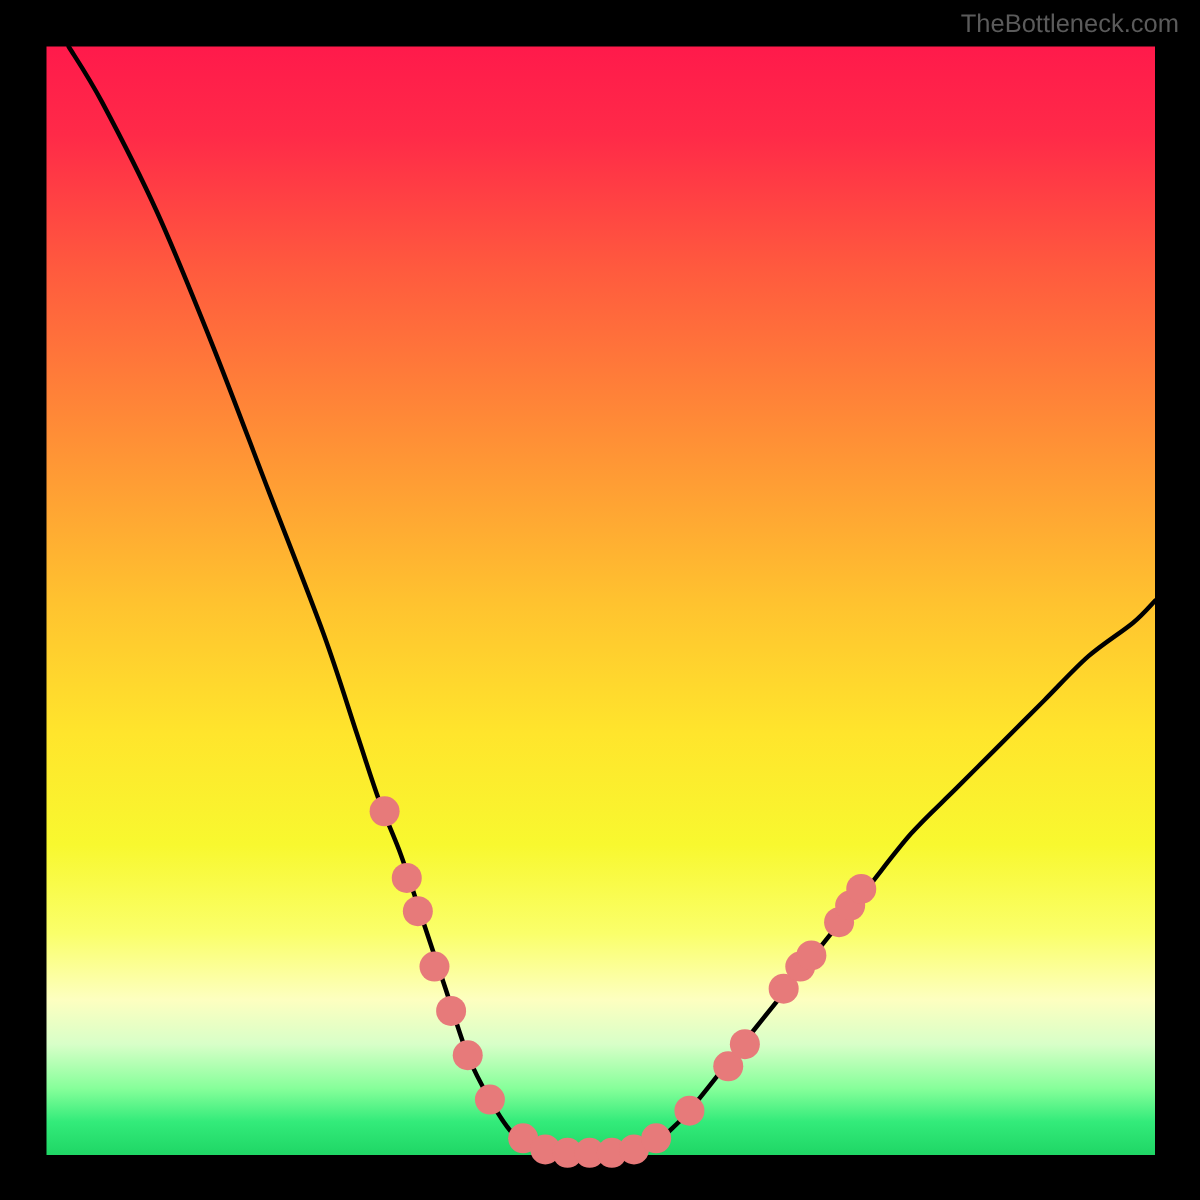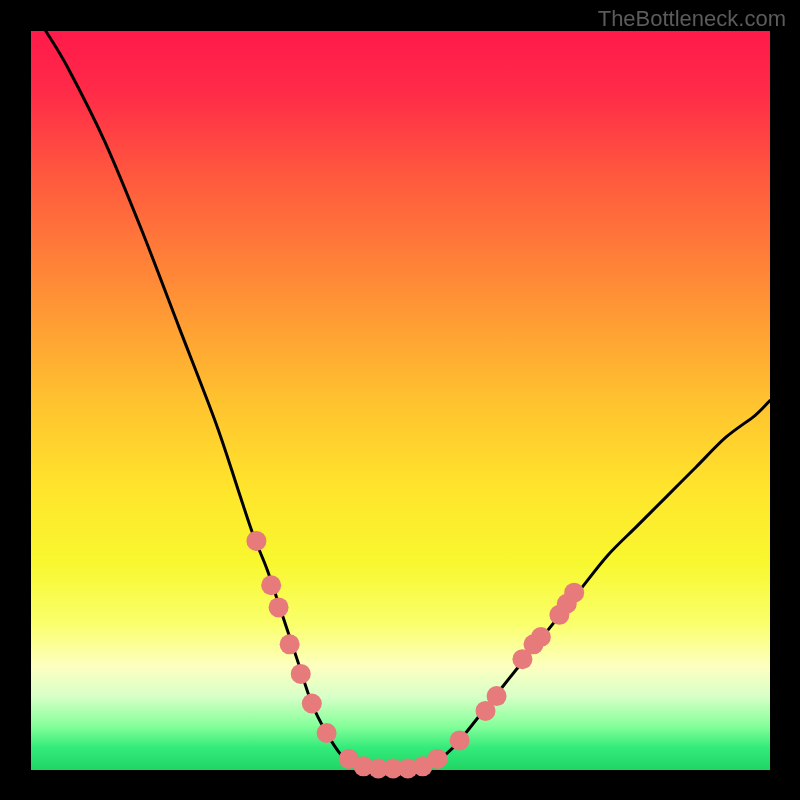--- a/index.html
+++ b/index.html
@@ -14,21 +14,21 @@
     position: relative;
     width: 800px;
     height: 800px;
     background: #000;
   }
   .watermark {
     position: absolute;
     top: 6px;
     right: 14px;
     font-family: Arial, Helvetica, sans-serif;
-    font-size: 22px;
+    font-size: 17px;
     color: #5b5b5b;
     font-weight: 400;
     letter-spacing: 0px;
     user-select: none;
   }
   svg {
     display: block;
   }
 </style>
 </head>

